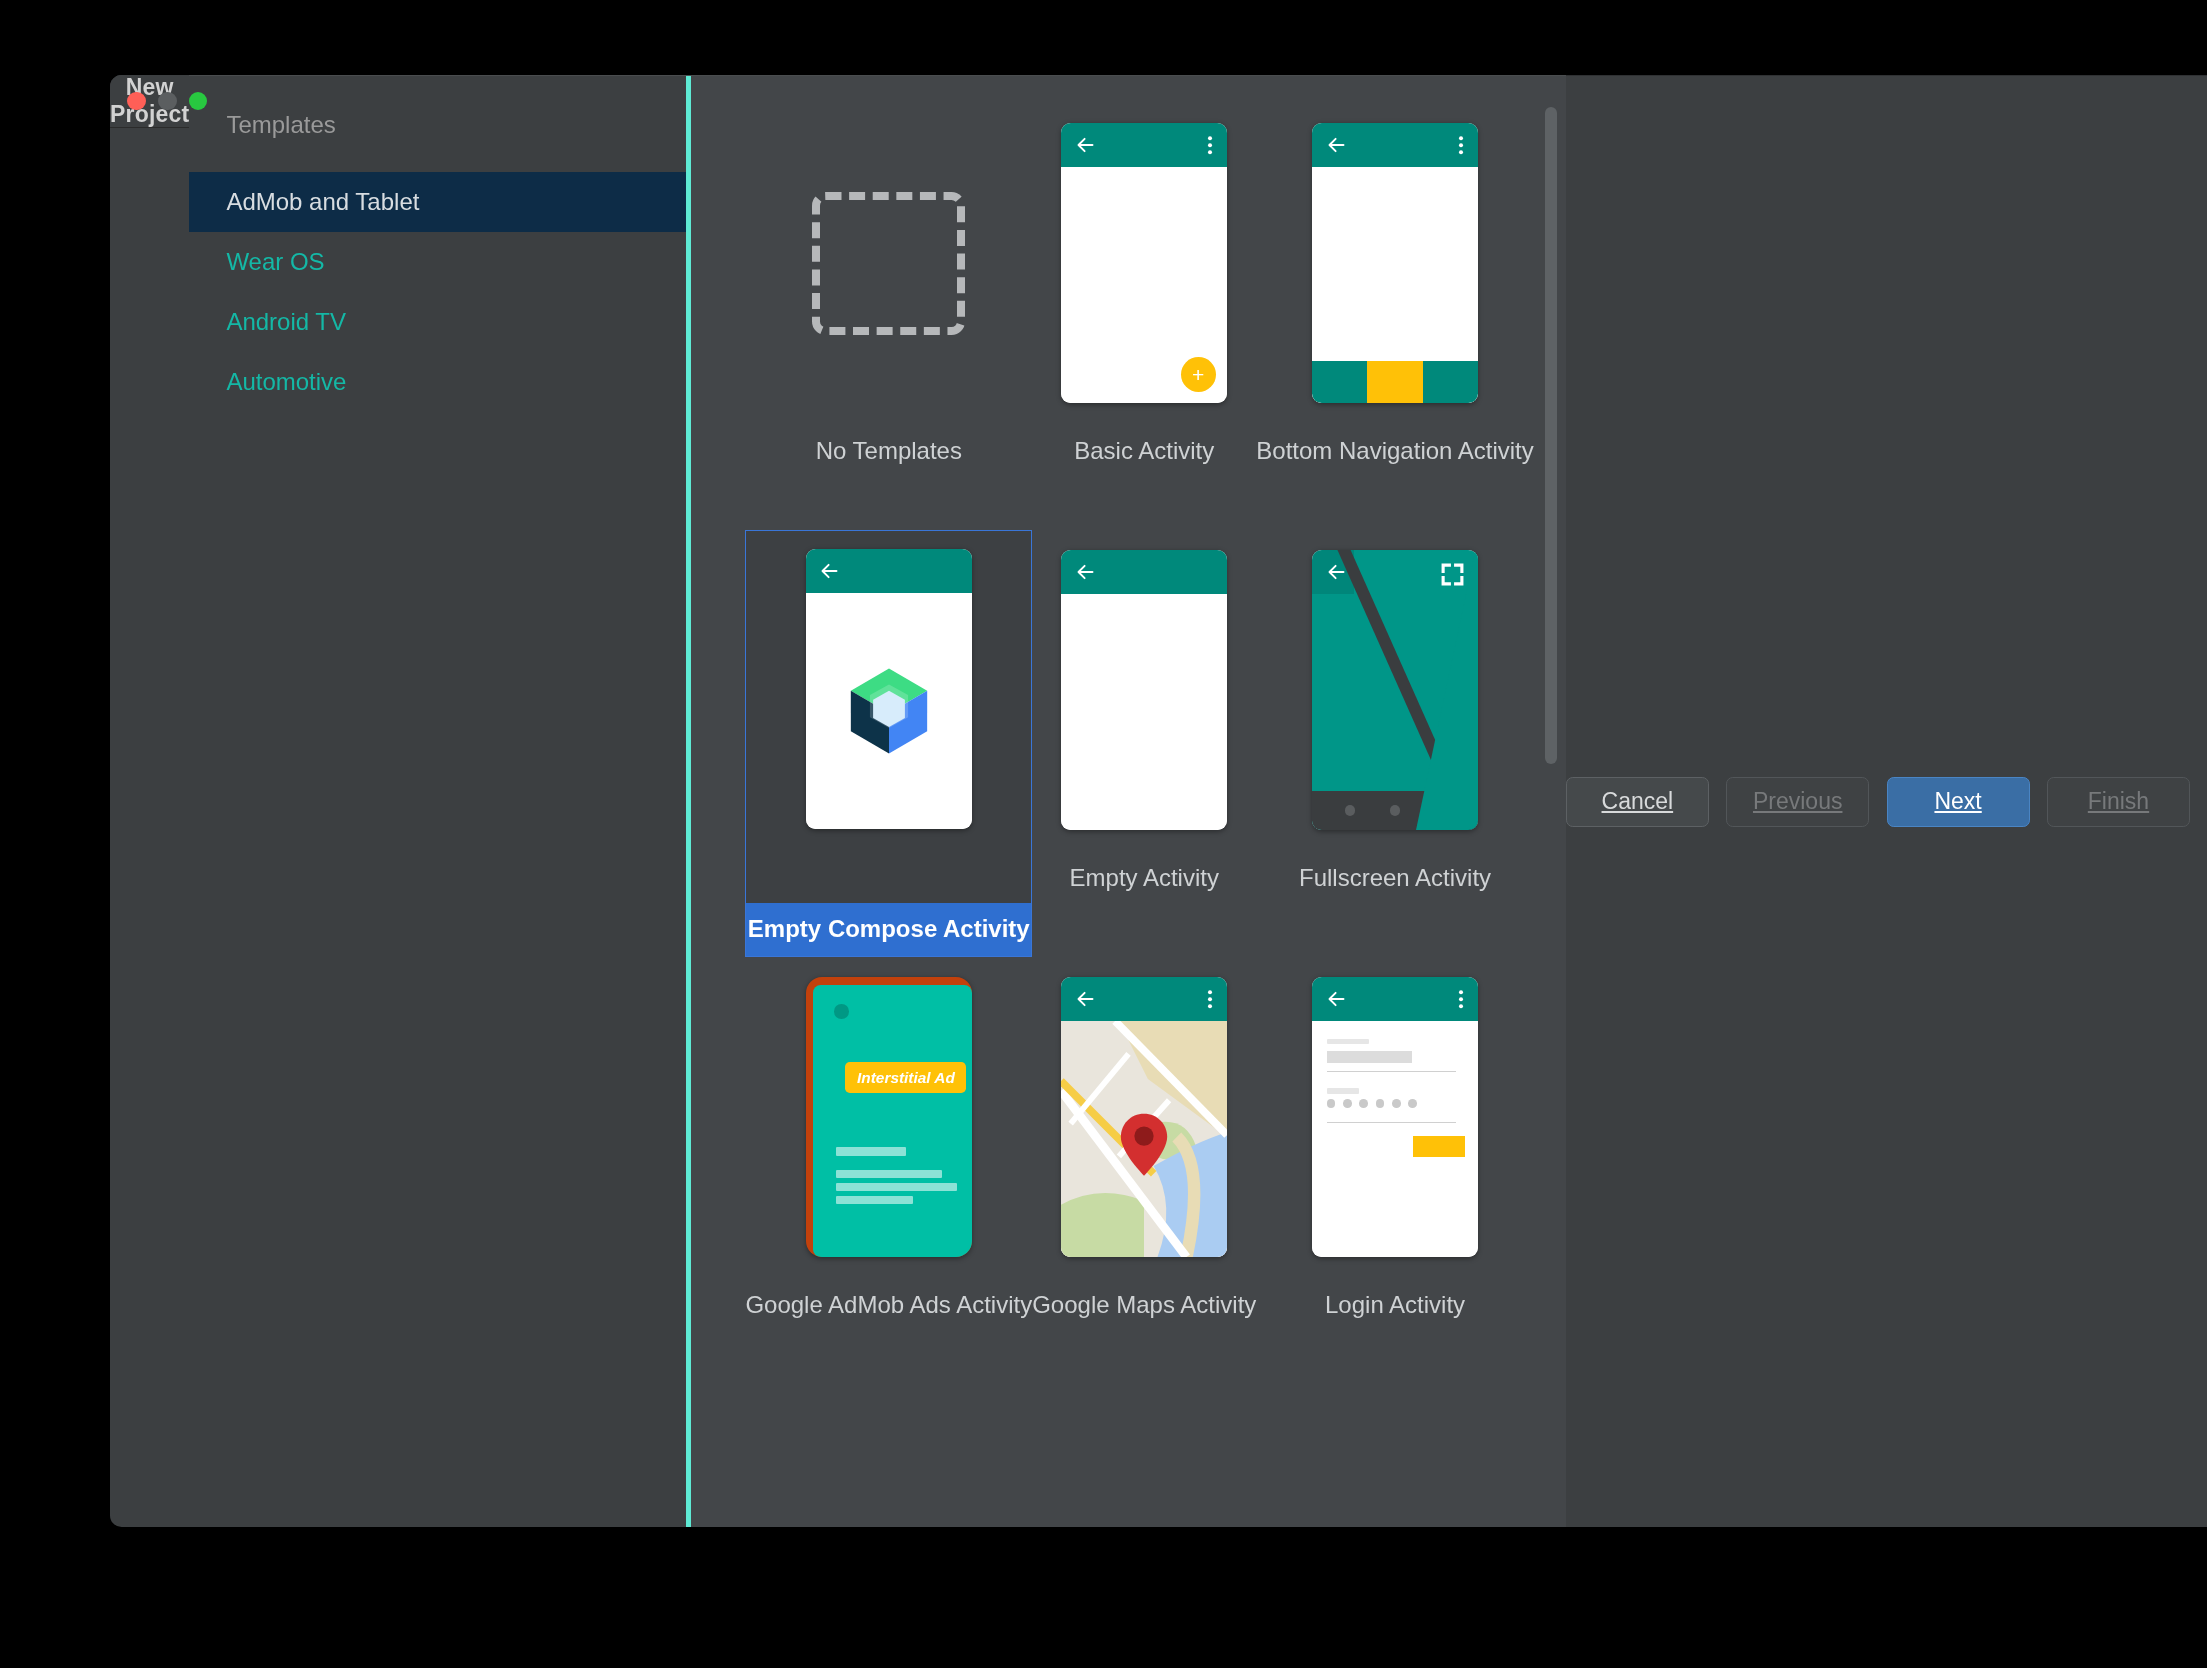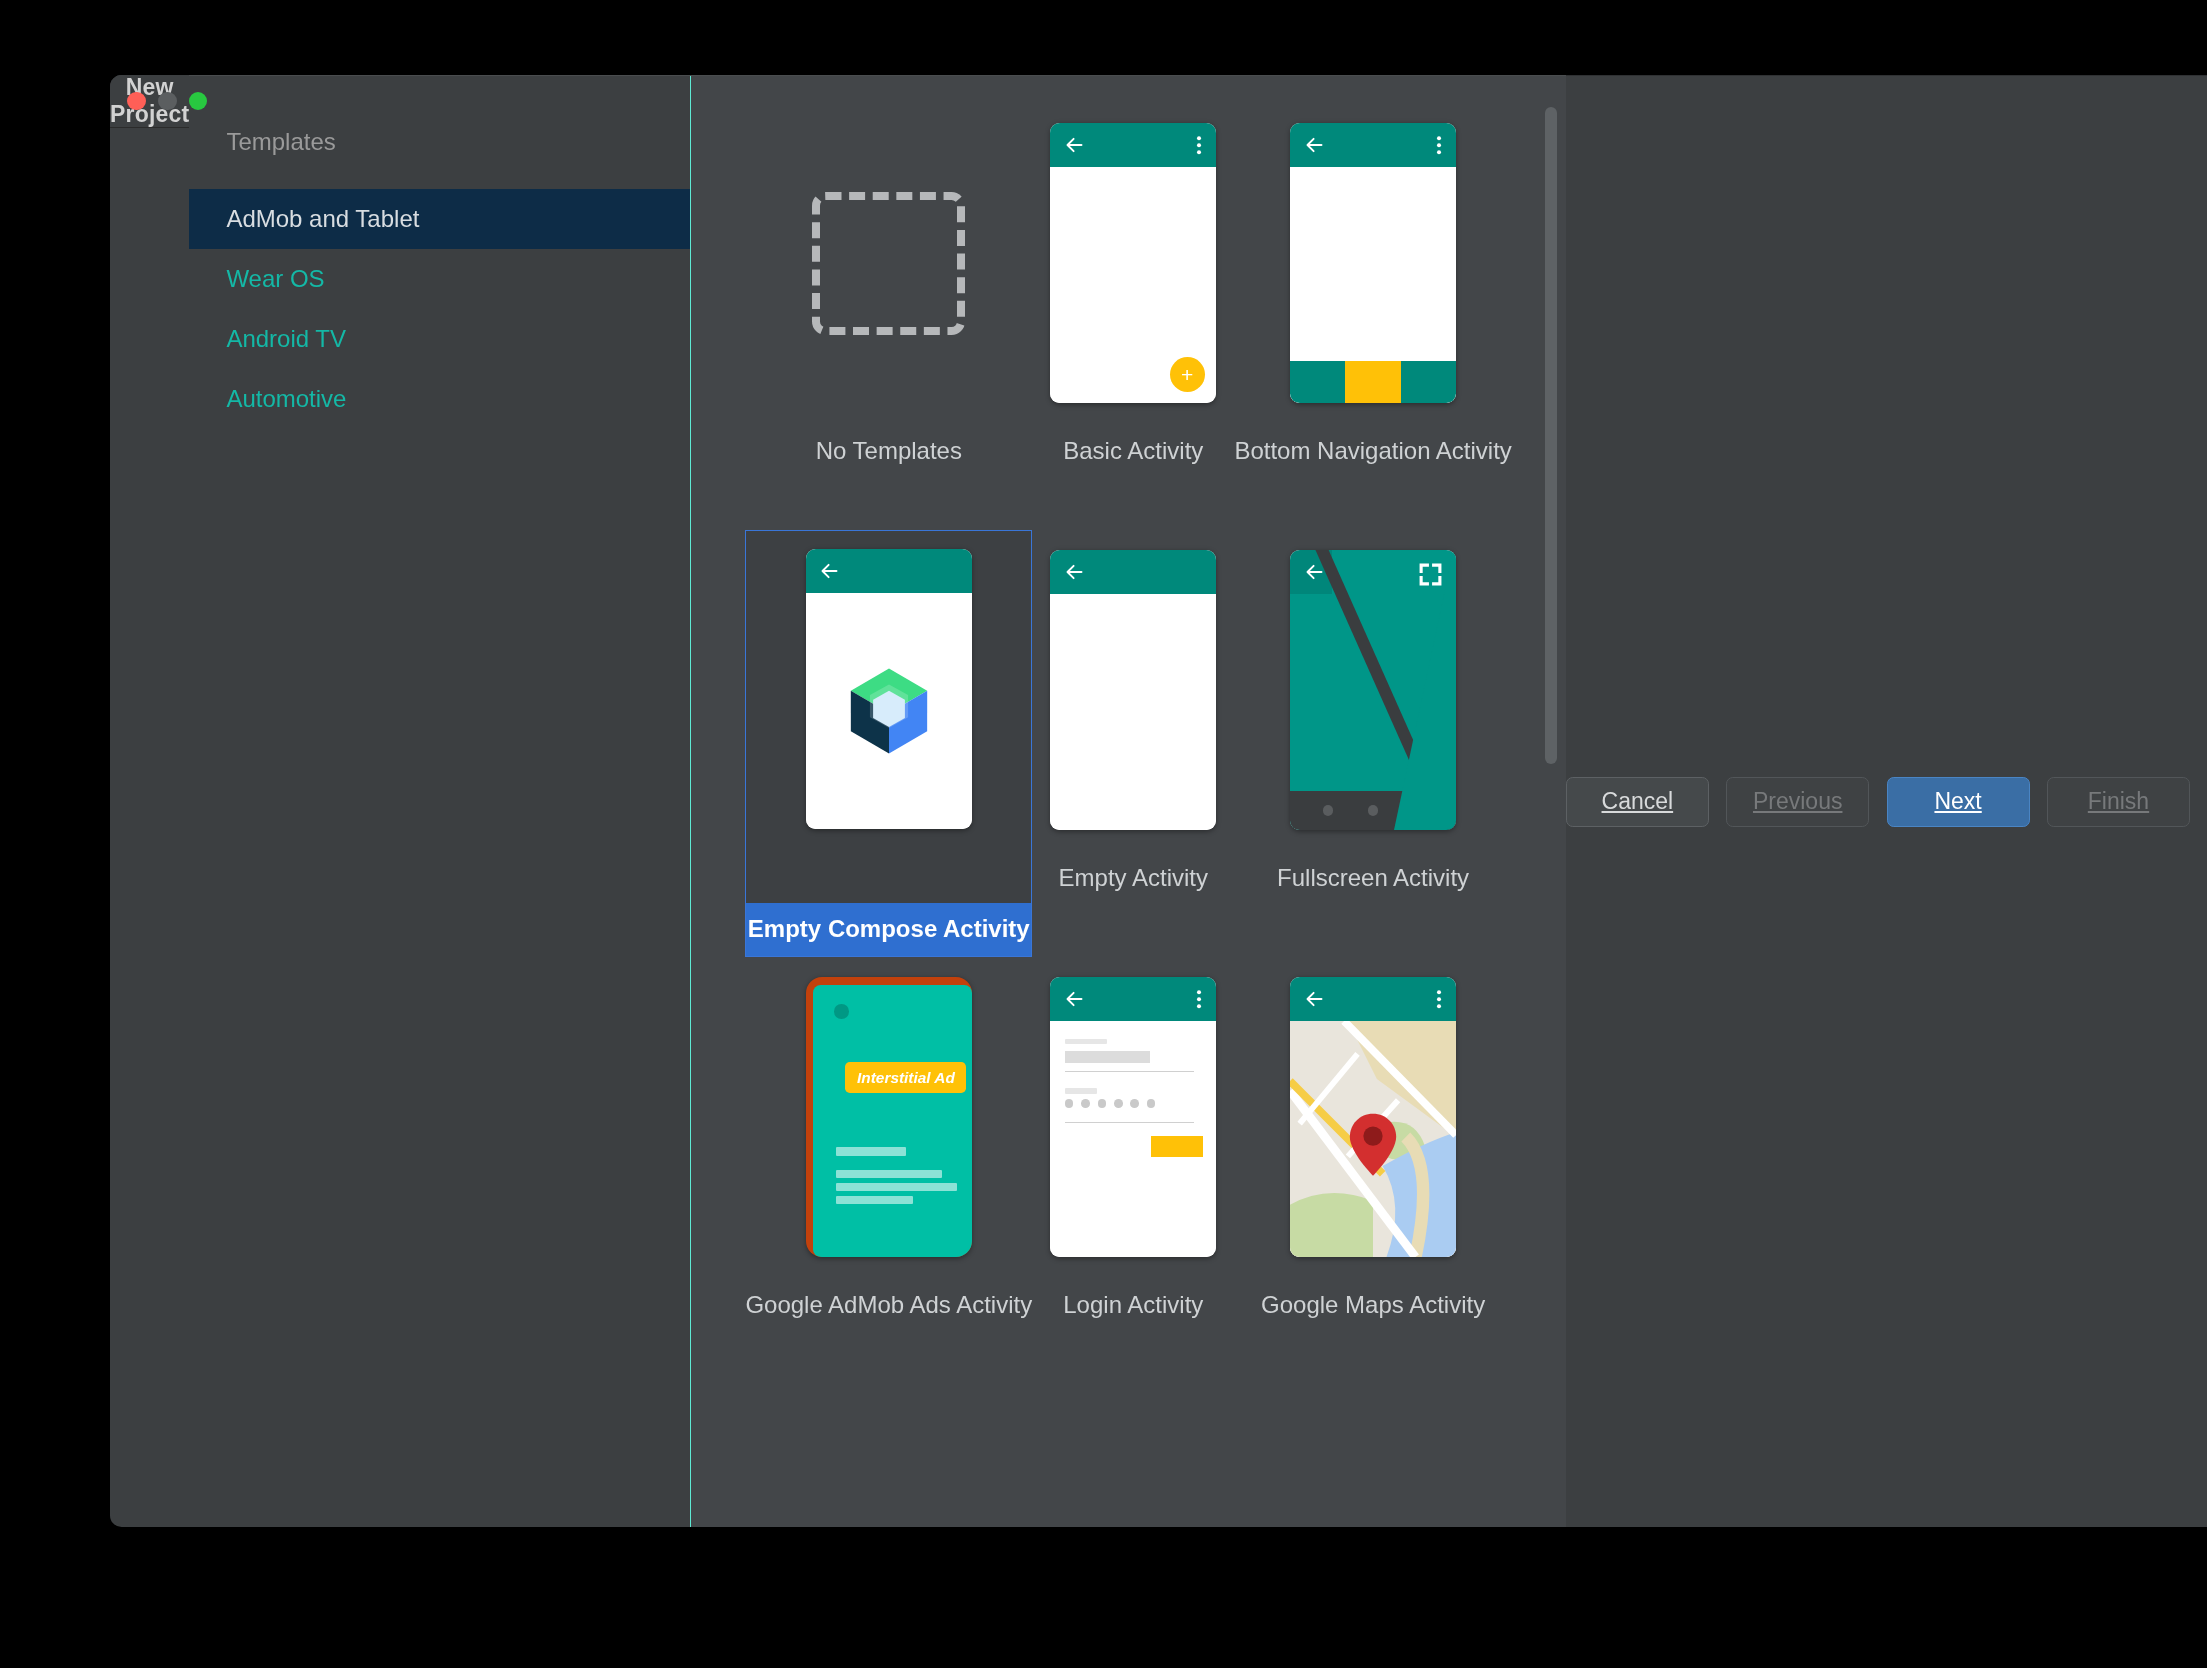--- a/index.html
+++ b/index.html
@@ -75,22 +75,22 @@
     flex: 1 1 auto;
     display: flex;
     min-height: 0;
     border-top: 1px solid #4a4d4f;
   }
 
   
   .sidebar {
     flex: 0 0 502px;
     background: #3c3f41;
-    border-right: 1px solid #5eead4;
-    padding-top: 52px;
+    border-right: 5px solid #5eead4;
+    padding-top: 35px;
     box-sizing: border-box;
   }
   .sidebar-heading {
     color: #9a9a9a;
     font-size: 24px;
     padding: 0 37px 33px 37px;
   }
   .side-item {
     height: 60px;
     display: flex;
@@ -612,54 +612,20 @@
                   <svg class="back-arrow" viewBox="0 0 24 24">
                     <path d="M20 12H5M11 5l-7 7 7 7" fill="none" stroke="#ffffff" stroke-width="2.2" stroke-linecap="round" stroke-linejoin="round"></path>
                   </svg>
                   <span class="kebab">
                       <i></i>
                       <i></i>
                       <i></i>
                     </span>
                 </div>
                 <div class="screen">
-                  <div class="lg-label" style="left:14.5px; top:17.4px; width:42px;"></div>
-                  <div class="lg-field" style="left:14.5px; top:30px; width:85px;"></div>
-                  <div class="lg-rule" style="left:14.5px; top:50px; width:129px;"></div>
-                  <div class="lg-label" style="left:14.5px; top:67px; width:32px;"></div>
-                  <div class="lg-dots" style="left:14.5px; top:78px;">
-                    <i></i>
-                      <i></i>
-                      <i></i>
-                      <i></i>
-                      <i></i>
-                      <i></i>
-                  </div>
-                  <div class="lg-rule" style="left:14.5px; top:101px; width:129px;"></div>
-                  <div class="lg-btn" style="top:115px;"></div>
-                </div>
-              </div>
-            </div>
-            <div class="cell-label">Login Activity</div>
-          </div>
-
-          <div class="cell">
-            <div class="thumb-box">
-              <div class="phone">
-                <div class="appbar">
-                  <svg class="back-arrow" viewBox="0 0 24 24">
-                    <path d="M20 12H5M11 5l-7 7 7 7" fill="none" stroke="#ffffff" stroke-width="2.2" stroke-linecap="round" stroke-linejoin="round"></path>
-                  </svg>
-                  <span class="kebab">
-                      <i></i>
-                      <i></i>
-                      <i></i>
-                    </span>
-                </div>
-                <div class="screen">
                   <svg class="map-svg" viewBox="0 0 172 244" preserveAspectRatio="none">
                     <rect x="0" y="0" width="172" height="244" fill="#e9e5dc"></rect>
                     <polygon points="60,0 172,0 172,120 90,60" fill="#e8dcb5"></polygon>
                     <path d="M0 190 Q40 168 86 186 L86 244 L0 244 Z" fill="#c7dba4"></path>
                     <path d="M100 105 Q130 100 140 130 Q120 150 98 140 Z" fill="#c7dba4"></path>
                     <path d="M96 150 Q120 190 100 244 L172 244 L172 115 Q140 125 96 150 Z" fill="#aaccf2"></path>
                     <path d="M120 120 Q150 150 130 244" stroke="#e8dcb5" stroke-width="13" fill="none"></path>
                     <path d="M56 0 L172 118" stroke="#ffffff" stroke-width="8" fill="none"></path>
                     <path d="M0 72 L130 244" stroke="#ffffff" stroke-width="9" fill="none"></path>
                     <path d="M0 62 L96 158" stroke="#f6cd46" stroke-width="8" fill="none"></path>
@@ -667,20 +633,54 @@
                     <path d="M112 82 L60 140" stroke="#ffffff" stroke-width="6" fill="none"></path>
                     <path d="M86 96 C72 96 62 107 62 120 C62 136 86 160 86 160 C86 160 110 136 110 120 C110 107 100 96 86 96 Z" fill="#d32f2f"></path>
                     <circle cx="86" cy="119" r="10" fill="#8e1b1b"></circle>
                   </svg>
                 </div>
               </div>
             </div>
             <div class="cell-label">Google Maps Activity</div>
           </div>
 
+          <div class="cell">
+            <div class="thumb-box">
+              <div class="phone">
+                <div class="appbar">
+                  <svg class="back-arrow" viewBox="0 0 24 24">
+                    <path d="M20 12H5M11 5l-7 7 7 7" fill="none" stroke="#ffffff" stroke-width="2.2" stroke-linecap="round" stroke-linejoin="round"></path>
+                  </svg>
+                  <span class="kebab">
+                      <i></i>
+                      <i></i>
+                      <i></i>
+                    </span>
+                </div>
+                <div class="screen">
+                  <div class="lg-label" style="left:14.5px; top:17.4px; width:42px;"></div>
+                  <div class="lg-field" style="left:14.5px; top:30px; width:85px;"></div>
+                  <div class="lg-rule" style="left:14.5px; top:50px; width:129px;"></div>
+                  <div class="lg-label" style="left:14.5px; top:67px; width:32px;"></div>
+                  <div class="lg-dots" style="left:14.5px; top:78px;">
+                    <i></i>
+                      <i></i>
+                      <i></i>
+                      <i></i>
+                      <i></i>
+                      <i></i>
+                  </div>
+                  <div class="lg-rule" style="left:14.5px; top:101px; width:129px;"></div>
+                  <div class="lg-btn" style="top:115px;"></div>
+                </div>
+              </div>
+            </div>
+            <div class="cell-label">Login Activity</div>
+          </div>
+
         </div>
 
         <div class="scrollbar">
           <div class="scroll-thumb"></div>
         </div>
       </div>
     </div>
 
     <div class="footer">
       <div class="btn">Cancel</div>

